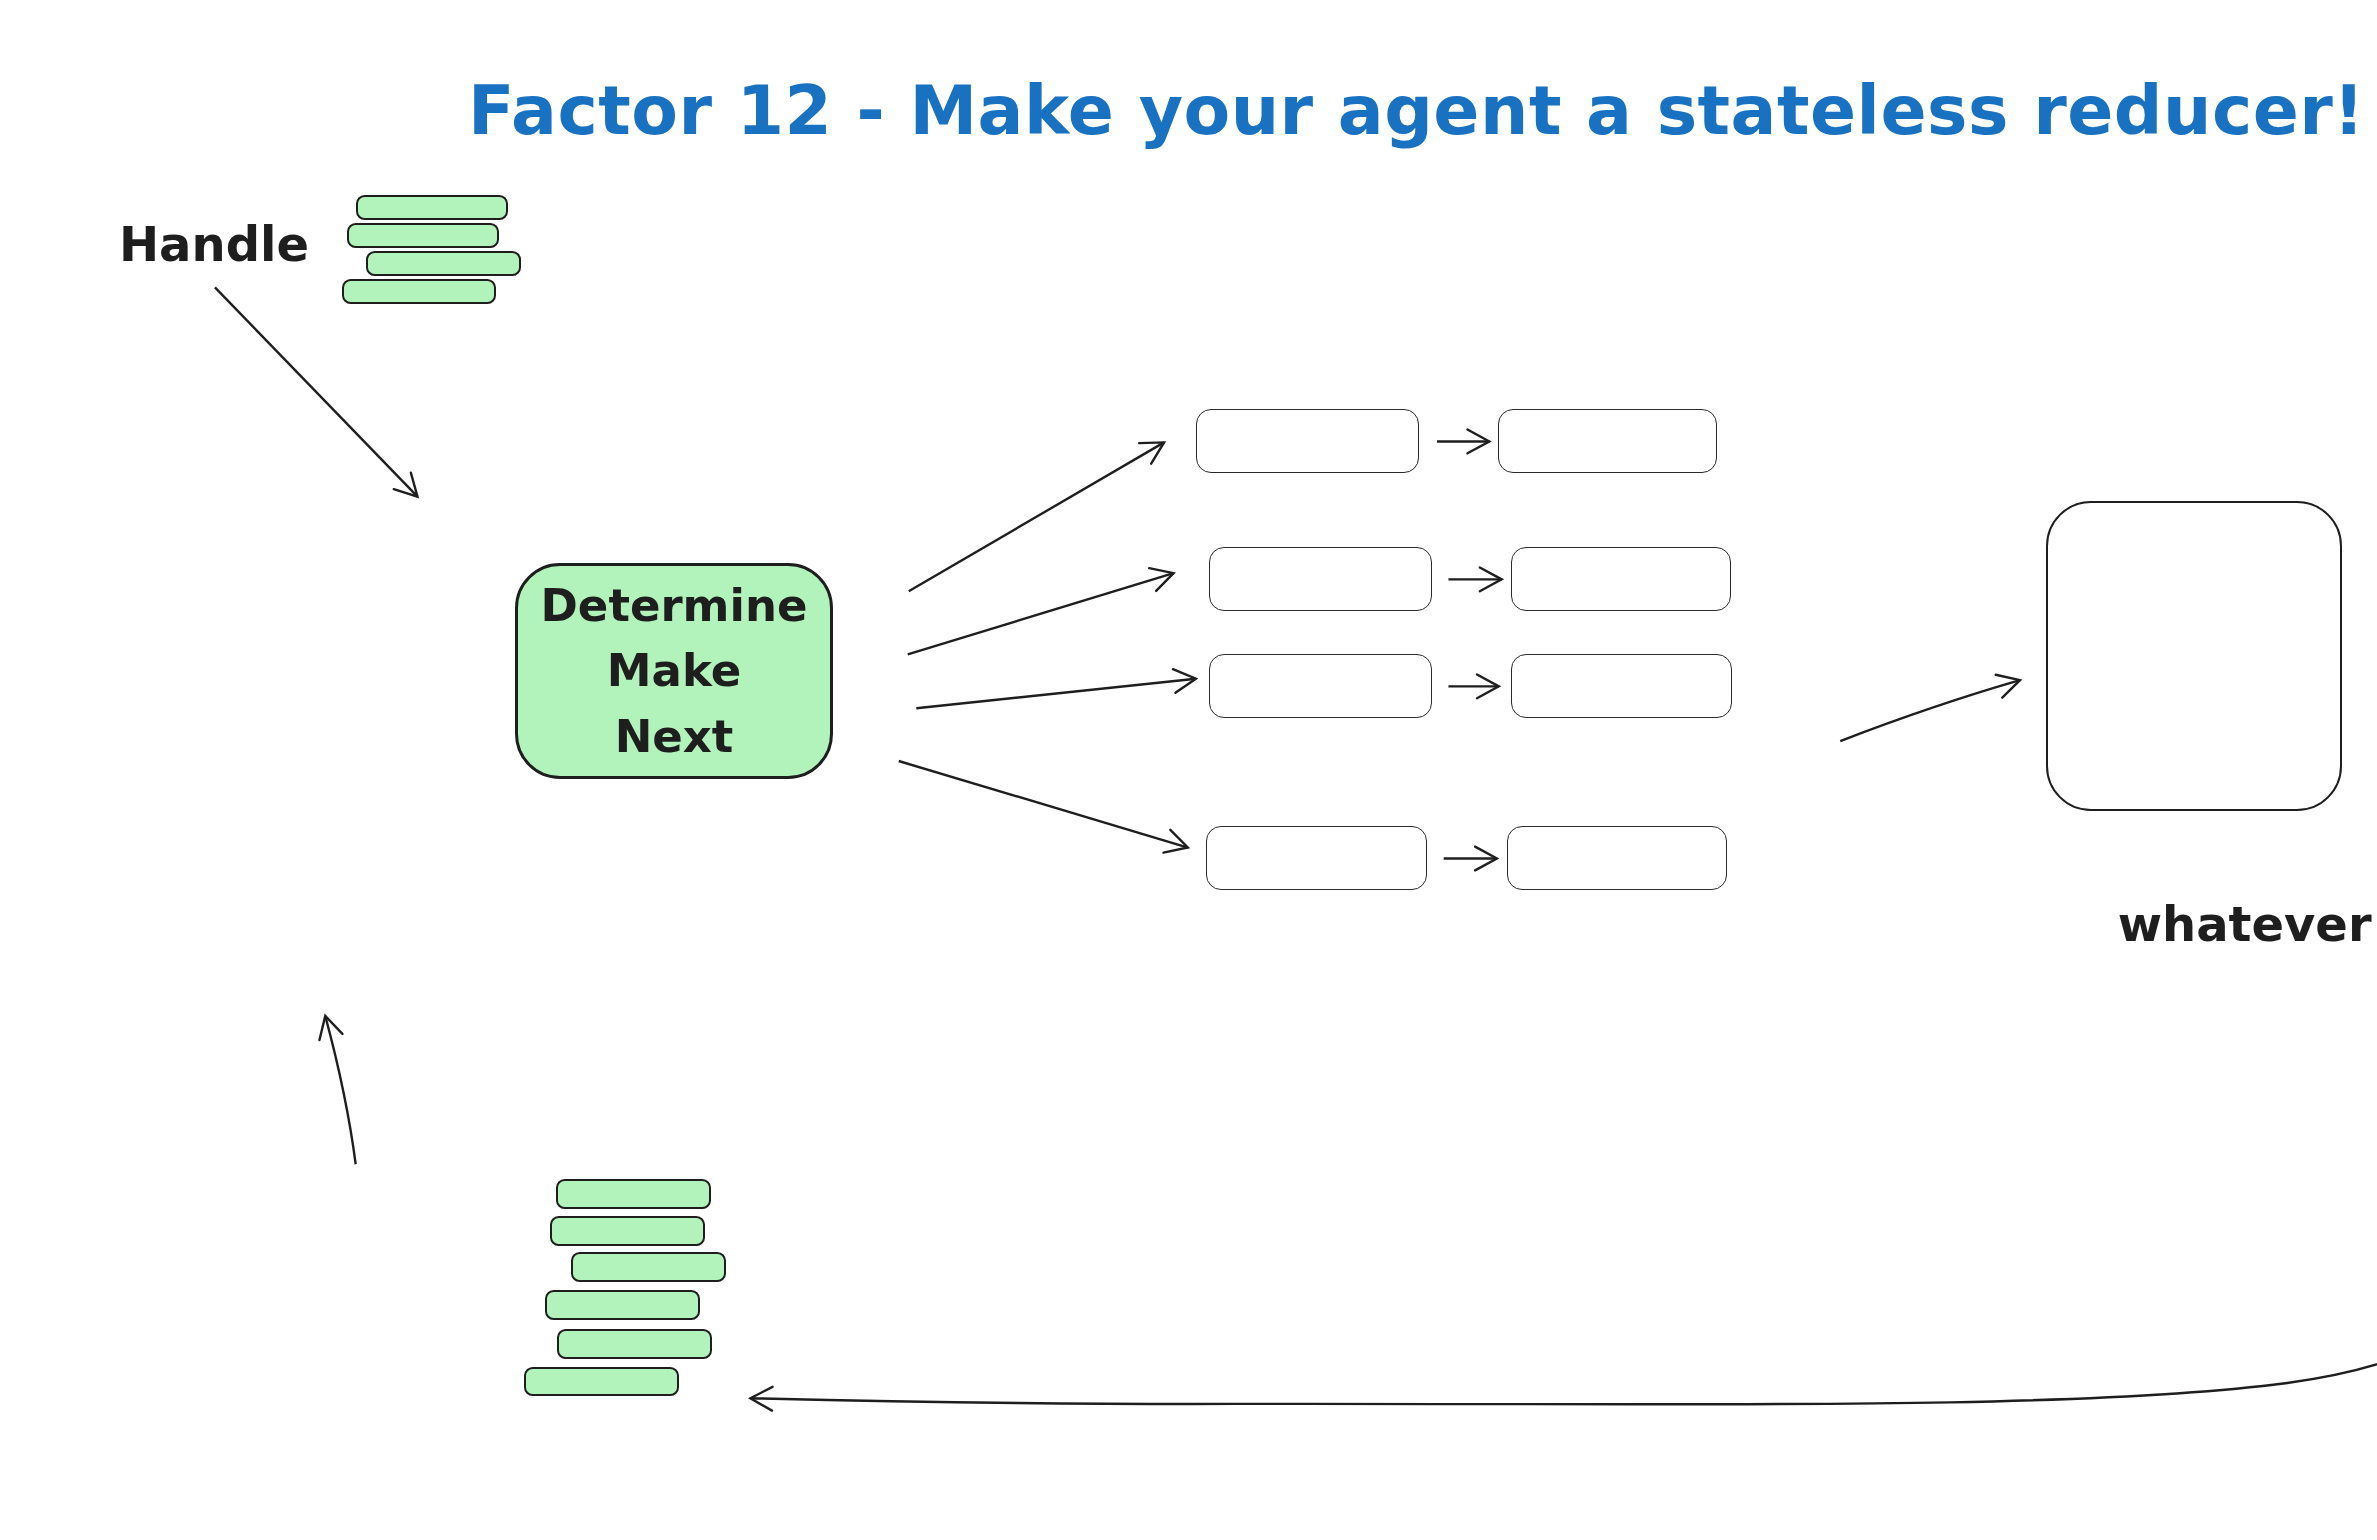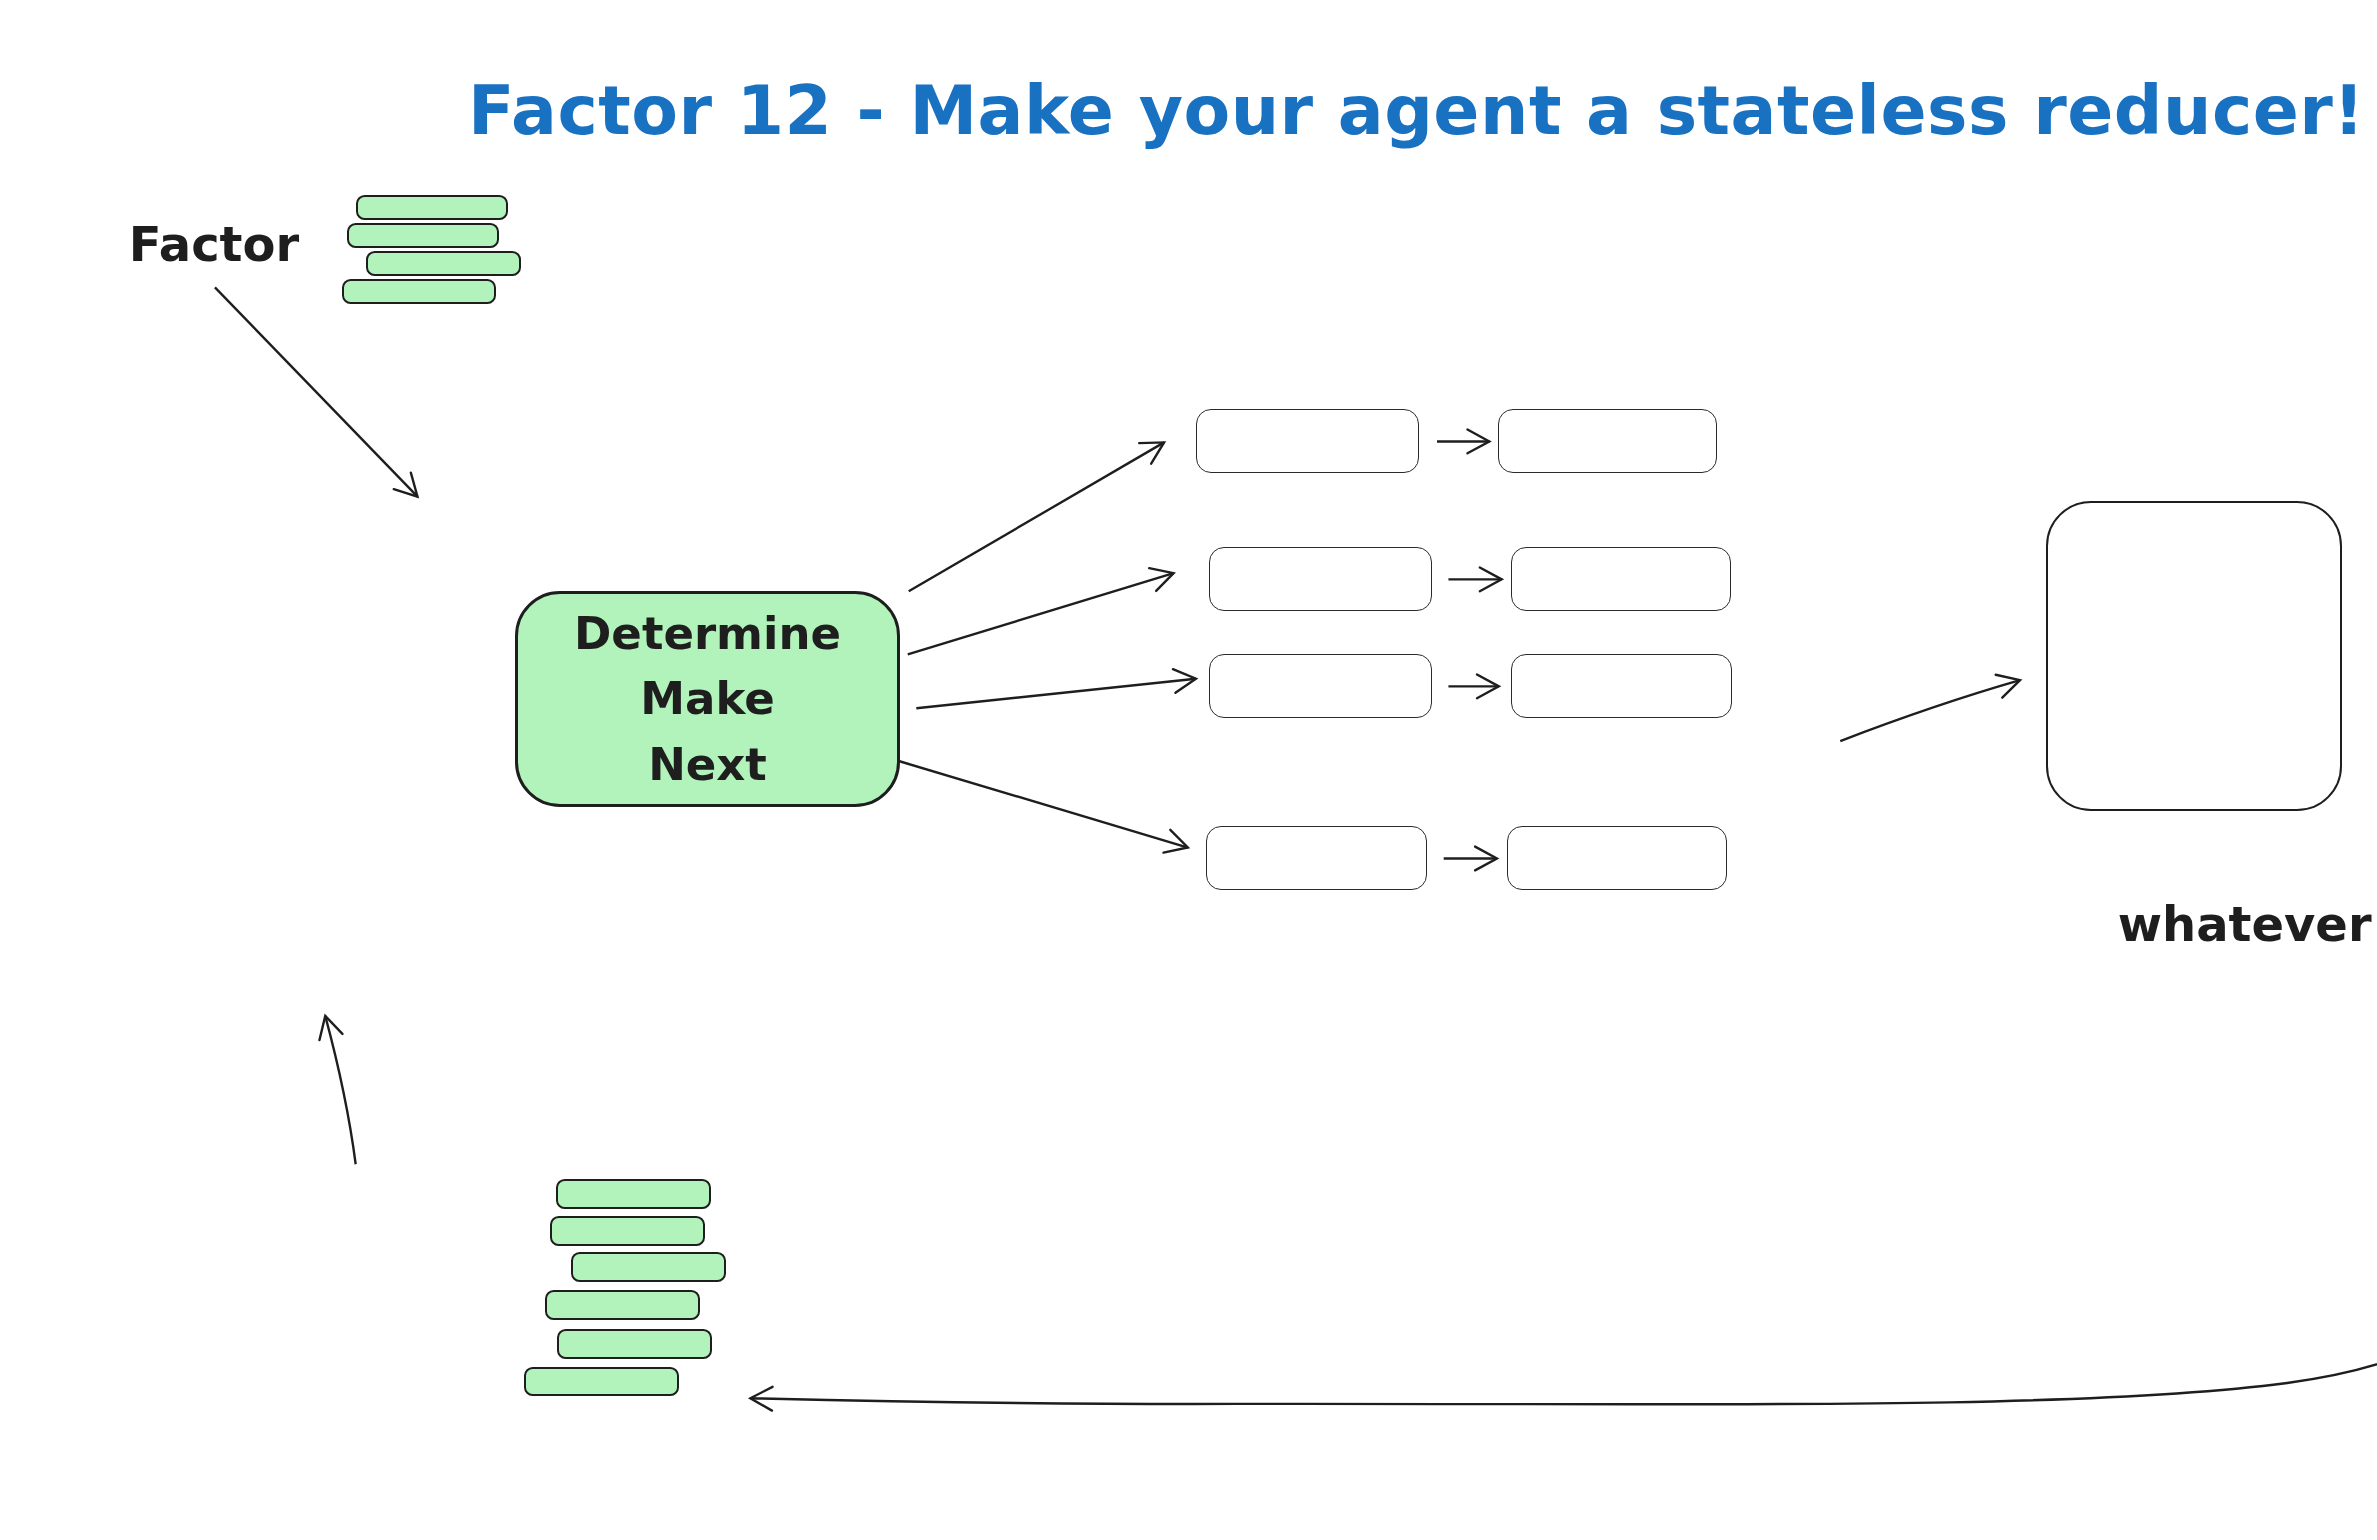--- a/index.html
+++ b/index.html
@@ -31,30 +31,29 @@
     box-sizing: border-box;
   }
   .white-rect {
     position: absolute;
     background: #ffffff;
     border: 1.9px solid #2b2b2b;
     border-radius: 15px;
     box-sizing: border-box;
   }
   #determine-box {
-    left: 515px; top: 563px; width: 385px; height: 216px;
+    left: 515px; top: 563px; width: 318px; height: 216px;
     background: #b2f2bb;
     border: 3.3px solid #1e1e1e;
     border-radius: 45px;
     box-sizing: border-box;
     display: flex; flex-direction: column;
     align-items: center; justify-content: center;
     font-size: 45px; font-weight: 600; line-height: 1.45;
     text-align: center;
-    margin-top: 28px;
   }
   #result-box {
     left: 2046px; top: 501px; width: 296px; height: 310px;
     background: #ffffff;
     border: 2.4px solid #1e1e1e;
     border-radius: 45px;
     box-sizing: border-box;
   }
   #handle-caption { left: 1274px; top: 970px; width: 523px; text-align: center; font-size: 50px; }
   #whatever-caption { left: 2116px; top: 896px; width: 523px; text-align: center; font-size: 48px; }
@@ -97,21 +96,21 @@
 
     <g>
       <ellipse cx="4516" cy="1393" rx="11" ry="12" fill="#1e1e1e"></ellipse>
       <ellipse cx="4546" cy="1393" rx="11" ry="12" fill="#1e1e1e"></ellipse>
       <ellipse cx="4576" cy="1393" rx="11" ry="12" fill="#1e1e1e"></ellipse>
     </g>
   </svg>
 
   <div id="title" class="abs">Factor 12 - Make your agent a stateless reducer!</div>
 
-  <div id="context-label" class="abs hand-label">Factor</div>
+  <div id="context-label" class="abs hand-label">Handle</div>
   <div class="green-bar" style="left:356px; top:195px; width:152px; height:25px;"></div>
   <div class="green-bar" style="left:347px; top:223px; width:152px; height:25px;"></div>
   <div class="green-bar" style="left:366px; top:251px; width:155px; height:25px;"></div>
   <div class="green-bar" style="left:342px; top:279px; width:154px; height:25px;"></div>
 
   <div id="determine-box" class="abs">
     <div>Determine</div>
     <div>Make</div>
     <div>Next</div>
   </div>

